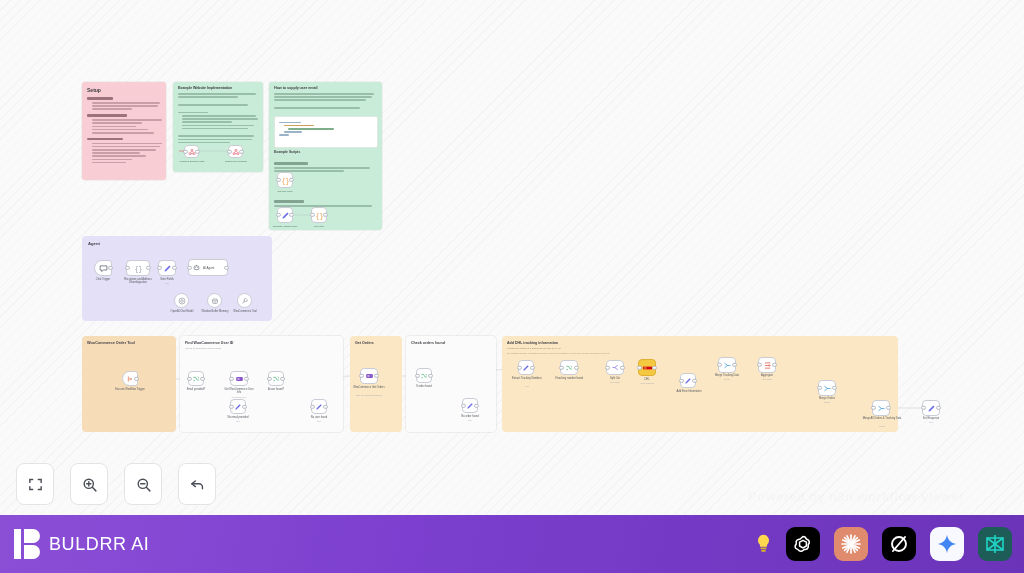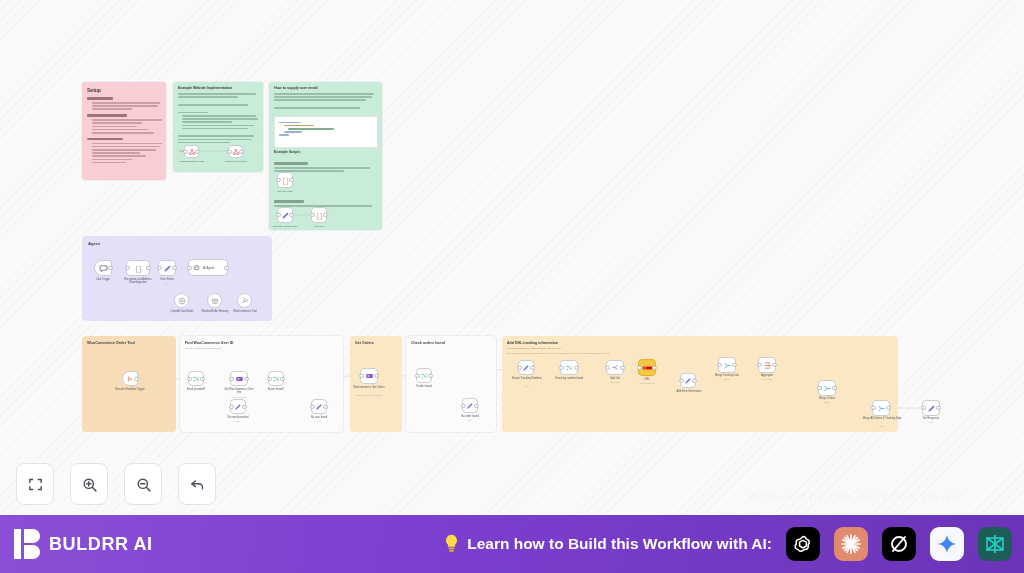--- a/index.html
+++ b/index.html
@@ -48,21 +48,21 @@
   
   #toolbar{position:absolute;left:16px;top:463px;display:flex;gap:16px;}
   .tbtn{width:36px;height:40px;background:#fff;border:1px solid #e2e4e8;
         border-radius:8px;display:flex;align-items:center;
         justify-content:center;cursor:pointer;}
   
   #footer{position:absolute;left:0;top:515px;width:1024px;height:58px;
           background:linear-gradient(100deg,#8b4fd6 0%,#7c3fcf 40%,#6b34b8 100%);
           display:flex;align-items:center;}
   #brand{display:flex;align-items:center;gap:9px;margin-left:14px;}
-  #brand-name{color:#fff;font-size:18px;font-weight:bold;letter-spacing:.6px;}
+  #brand-name{color:#fff;font-size:18px;font-weight:normal;letter-spacing:.6px;}
   #cta{display:flex;align-items:center;gap:7px;margin-left:auto;
        margin-right:12px;}
   #cta-text{color:#fff;font-size:15.5px;font-weight:bold;}
   .ai-icon{width:34px;height:34px;border-radius:9px;display:flex;
            align-items:center;justify-content:center;margin-left:7px;
            cursor:pointer;}
   
   #watermark{position:absolute;right:60px;top:489px;color:rgba(0,0,0,0.018);
              font-size:13px;font-weight:bold;letter-spacing:.4px;
              white-space:nowrap;}
@@ -544,21 +544,20 @@
       <path d="M10 16 H19 a7 7 0 0 1 0 14 H10 Z" fill="#ffffff"></path>
     </svg>
     <span id="brand-name">BULDRR AI</span>
   </div>
   <div id="cta">
     <svg width="17" height="22" viewBox="0 0 24 30">
       <path d="M12 2 a8 8 0 0 1 5 14 v3 H7 v-3 a8 8 0 0 1 5 -14 Z" fill="#ffd84d"></path>
       <rect x="8" y="20" width="8" height="2.4" fill="#e0b820"></rect>
       <rect x="9" y="23.5" width="6" height="2.4" fill="#e0b820"></rect>
     </svg>
-    <span id="cta-text">Learn how to Build this Workflow with AI:</span>
     <a class="ai-icon" style="background:#000;">
       <svg width="24" height="24" viewBox="0 0 24 24">
         <path d="M12 3.2 a3 3 0 0 1 2.8 1.6 M12 3.2 a3 3 0 0 0 -2.8 1.6" fill="none"></path>
         <g fill="none" stroke="#fff" stroke-width="1.5">
           <path d="M12 4.4 a3.4 3.4 0 0 1 3.3 2.6 l2.4 1.4 a3.4 3.4 0 0 1 -0.5 4.2 l0 2.8 a3.4 3.4 0 0 1 -3.7 2 L11.1 19 a3.4 3.4 0 0 1 -4 -1.3 l-2.4 -1.4 a3.4 3.4 0 0 1 0.5 -4.2 l0 -2.8 a3.4 3.4 0 0 1 3.7 -2 Z"></path>
           <path d="M12 8.3 L15.4 10.2 L15.4 14 L12 15.9 L8.6 14 L8.6 10.2 Z"></path>
         </g>
       </svg>
     </a>
     <a class="ai-icon" style="background:#e08a6e;">

